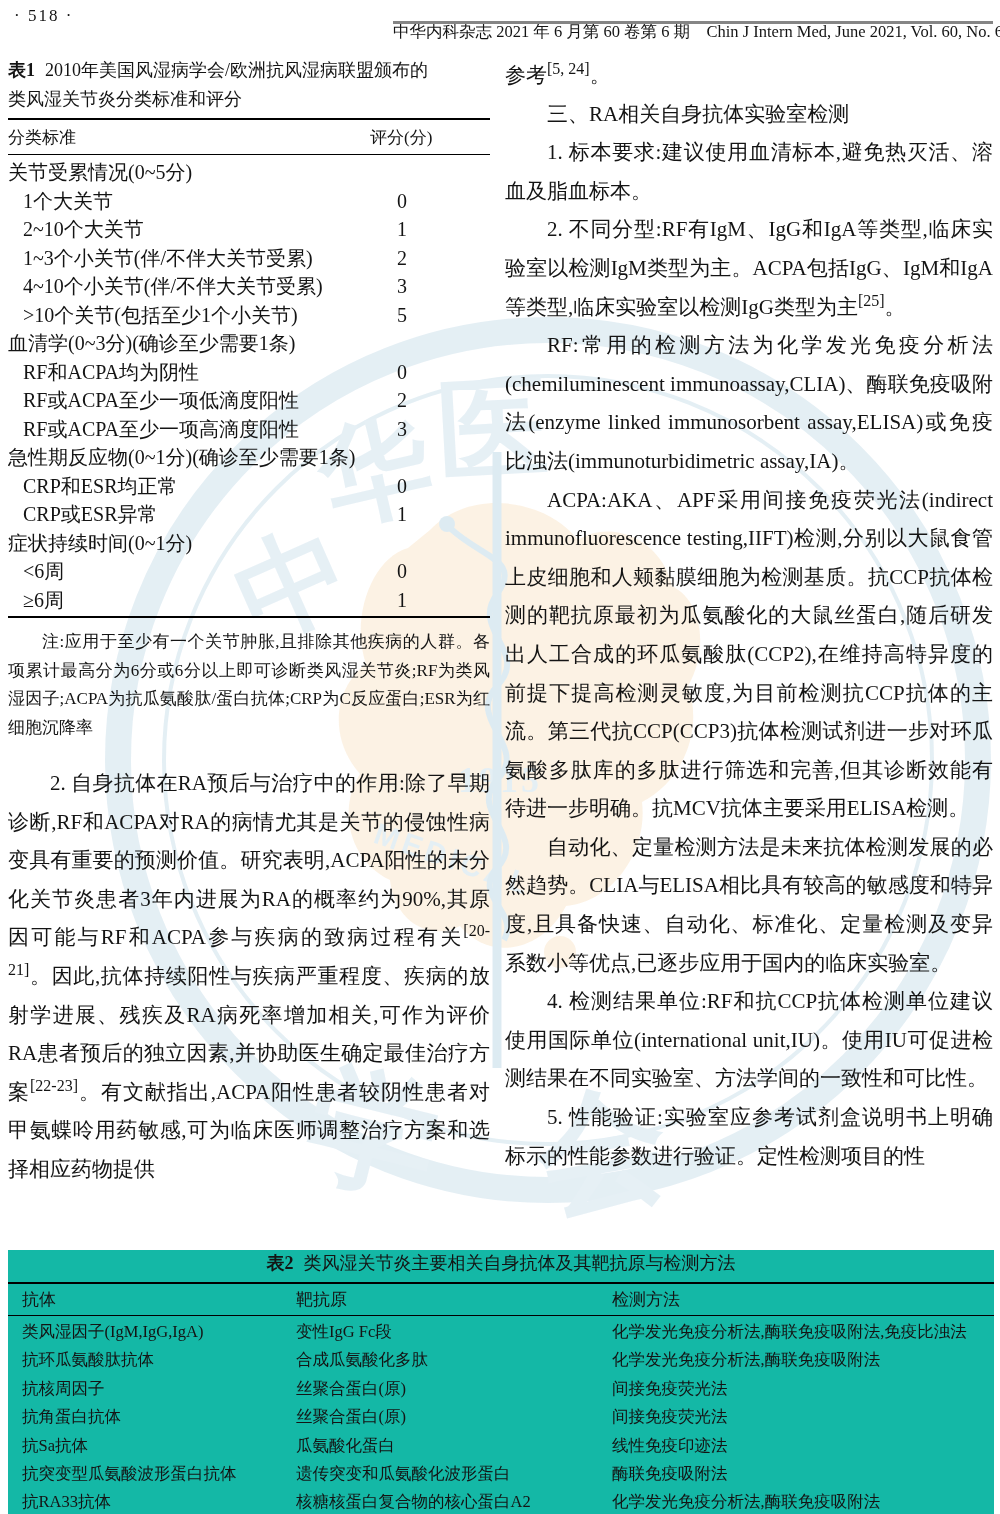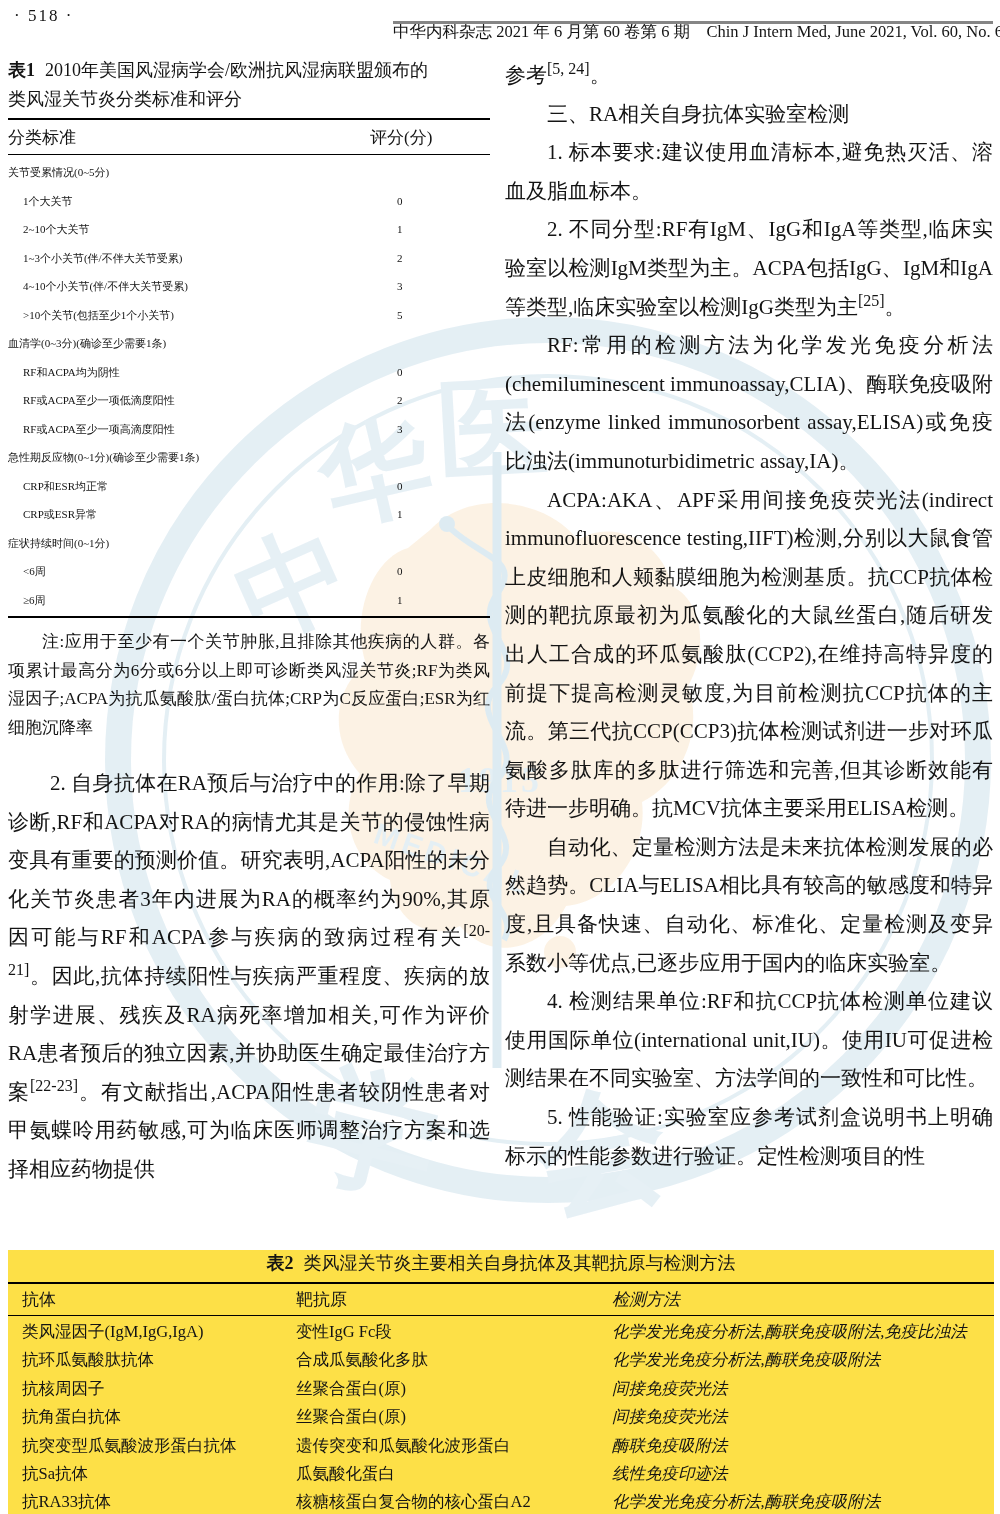--- a/index.html
+++ b/index.html
@@ -20,36 +20,36 @@
   .para.indent{text-indent:2em;}
   sup.cite{font-size:16px;line-height:0;vertical-align:super;letter-spacing:0;}
   
   .t1caption{font-size:18px;line-height:29px;text-align:left;}
   .cap-label{font-weight:bold;margin-right:10px;}
   .t1{margin-top:4px;border-top:2px solid #000;}
   .t1header{display:flex;justify-content:space-between;font-size:17px;line-height:24px;
             padding:6px 0 4px 0;border-bottom:1px solid #000;}
   .t1header .hscore{width:120px;}
   .t1rows{padding:3px 0 2px 0;border-bottom:2px solid #000;}
-  .t1row{display:flex;font-size:11px;line-height:28.5px;}
+  .t1row{display:flex;font-size:20px;line-height:28.5px;}
   .t1label{flex:1;}
   .t1label.sub{padding-left:15px;}
   .t1score{width:120px;padding-left:27px;box-sizing:border-box;}
   .t1note{margin-top:10px;font-size:17px;line-height:28.5px;text-align:justify;text-indent:2em;}
   .leftparas{margin-top:22px;}
   
-  .table2{position:absolute;left:8px;top:1250px;width:986px;height:264px;background:#fde047;z-index:5;}
+  .table2{position:absolute;left:8px;top:1250px;width:986px;height:264px;background:#14b8a6;z-index:5;}
   .t2caption{font-size:18px;line-height:26px;text-align:center;}
   .t2box{margin-top:6px;border-top:2px solid #000;}
   .t2header{display:flex;font-size:17px;line-height:22px;padding:5px 0 4px 0;border-bottom:1px solid #000;}
   .t2rows{padding:2px 0 0 0;border-bottom:2px solid #000;}
   .t2row{display:flex;font-size:16.5px;line-height:28.4px;}
   .c1{width:288px;padding-left:14px;box-sizing:border-box;}
   .c2{width:316px;}
-  .c3{flex:1;font-style:italic;}
+  .c3{flex:1;}
 </style>
 </head>
 <body>
 
 <div class="page">
 
   <svg class="watermark" width="1000" height="1514" viewBox="0 0 1000 1514" aria-hidden="true">
     <g opacity="0.55">
       <path fill="#f8dfbc" opacity="0.75" d="
         M430 530 C470 488 545 498 578 540 C612 518 662 540 672 586 C704 602 708 652 688 686
@@ -202,30 +202,30 @@
             <span class="c1">抗核周因子</span>
             <span class="c2">丝聚合蛋白(原)</span>
             <span class="c3">间接免疫荧光法</span>
           </div>
           <div class="t2row">
             <span class="c1">抗角蛋白抗体</span>
             <span class="c2">丝聚合蛋白(原)</span>
             <span class="c3">间接免疫荧光法</span>
           </div>
           <div class="t2row">
+            <span class="c1">抗Sa抗体</span>
+            <span class="c2">瓜氨酸化蛋白</span>
+            <span class="c3">线性免疫印迹法</span>
+          </div>
+          <div class="t2row">
             <span class="c1">抗突变型瓜氨酸波形蛋白抗体</span>
             <span class="c2">遗传突变和瓜氨酸化波形蛋白</span>
             <span class="c3">酶联免疫吸附法</span>
           </div>
           <div class="t2row">
-            <span class="c1">抗Sa抗体</span>
-            <span class="c2">瓜氨酸化蛋白</span>
-            <span class="c3">线性免疫印迹法</span>
-          </div>
-          <div class="t2row">
             <span class="c1">抗RA33抗体</span>
             <span class="c2">核糖核蛋白复合物的核心蛋白A2</span>
             <span class="c3">化学发光免疫分析法,酶联免疫吸附法</span>
           </div>
         </div>
     </div>
   </section>
 
 </div>
 

